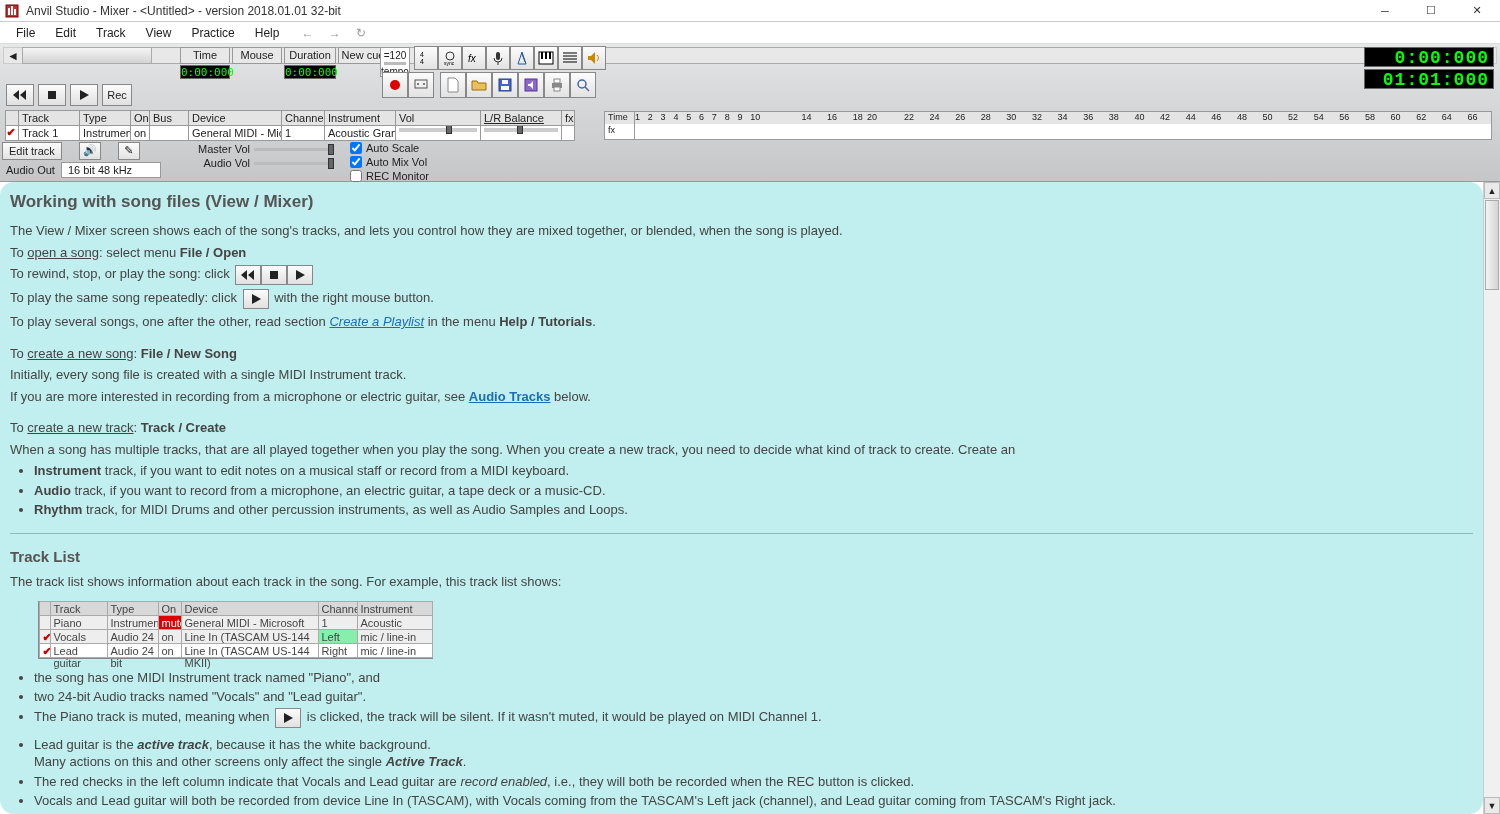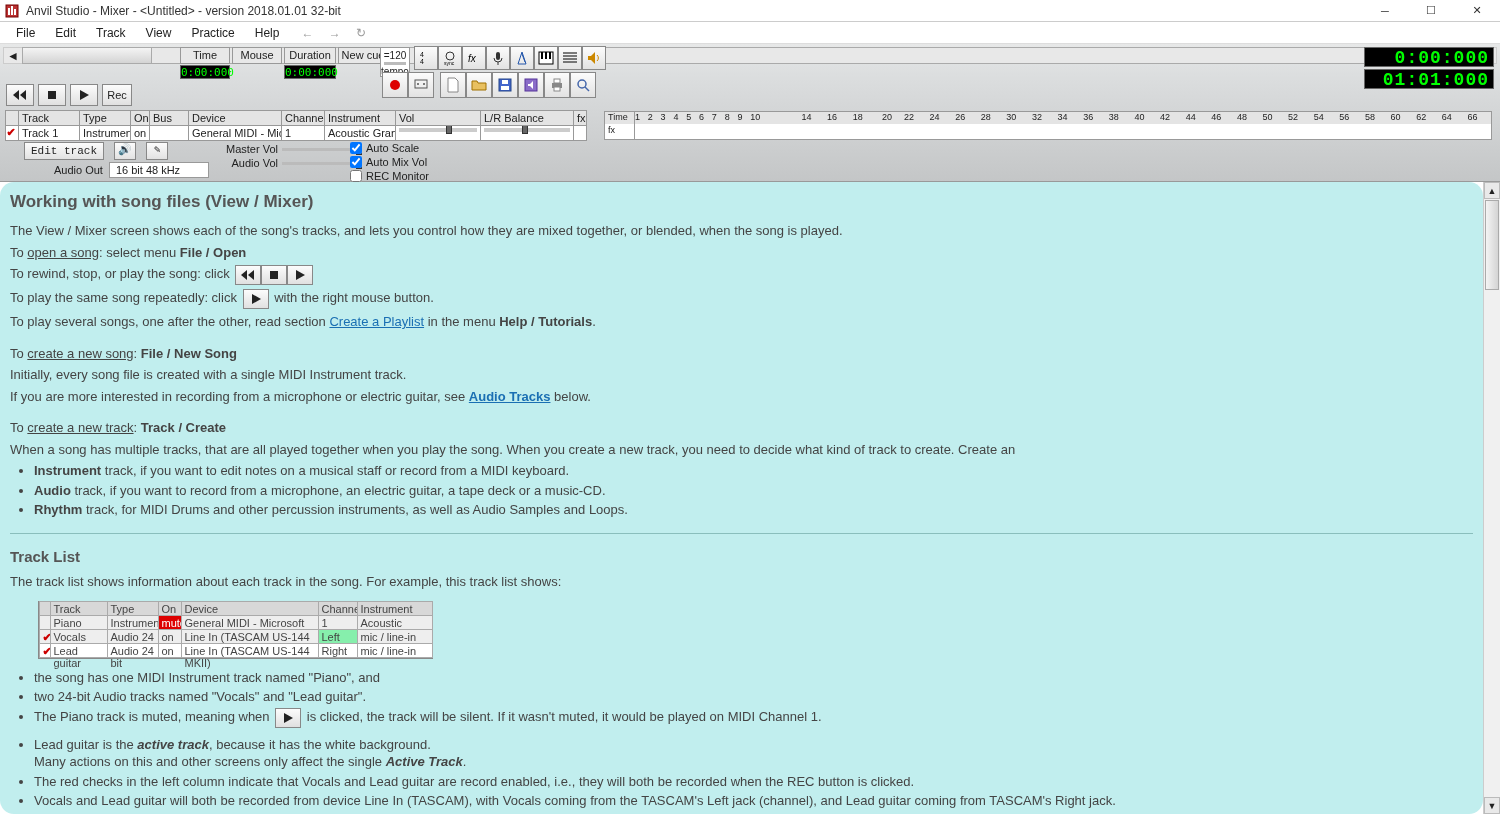--- a/index.html
+++ b/index.html
@@ -52,38 +52,38 @@
   
   .trackhdr { position:absolute; left:6px; top:66px; display:flex; font-size:11px;}
   .th-cell { border:1px solid #999; background:#e4e4e4; padding:1px 3px; height:16px; line-height:12px; margin-left:-1px;}
   .trackrow { position:absolute; left:6px; top:81px; display:flex; font-size:11px;}
   .td-cell { border:1px solid #999; background:#fff; padding:1px 3px; height:16px; line-height:12px; margin-left:-1px; overflow:hidden; white-space:nowrap;}
   .chk { color:#c00; font-weight:bold; margin-right:2px;}
 
   
   .w-chk{width:14px;padding:0;text-align:center;}
   .w-name{width:62px;} .w-type{width:52px;} .w-on{width:20px;} .w-bus{width:40px;}
-  .w-dev{width:94px;} .w-ch{width:44px;} .w-inst{width:72px;} .w-vol{width:86px;} .w-bal{width:94px;} .w-fx{width:14px;}
+  .w-dev{width:94px;} .w-ch{width:44px;} .w-inst{width:72px;} .w-vol{width:86px;} .w-bal{width:82px;text-decoration:underline;} .w-fx{width:14px;}
 
   .volslider{position:absolute; top:2px; left:3px; right:3px; height:4px; background:#ccc;}
   .volknob{position:absolute; top:-2px; width:6px; height:10px; background:#666;border:1px solid #333;}
 
   .ruler { position:absolute; left:604px; right:8px; top:67px; height:14px; border:1px solid #999; background:#e4e4e4; font-size:9px; display:flex; align-items:flex-start; overflow:hidden;}
   .ruler .rl { width:30px; padding-left:3px; border-right:1px solid #999; height:100%;}
   .ruler .ticks { flex:1; position:relative; }
   .ruler .tick { position:absolute; top:0; font-size:9px; }
   .rulerbody { position:absolute; left:604px; right:8px; top:80px; height:16px; border:1px solid #999; border-top:none; background:#fff;}
   .rulerbody .fxcell{position:absolute;left:0;top:0;width:30px;height:100%;border-right:1px solid #999;background:#fff;}
 
-  .editrow { position:absolute; left:24px; top:98px; display:flex; align-items:center; gap:10px; font-size:11px;font-family:Liberation Mono, monospace;}
+  .editrow { position:absolute; left:2px; top:98px; display:flex; align-items:center; gap:17px; font-size:11px;}
   .ebtn { border:1px solid #888; background:linear-gradient(180deg,#fcfcfc,#e2e2e2); padding:1px 6px; height:18px; line-height:14px;}
-  .audioout { position:absolute; left:6px; top:118px; display:flex; align-items:center; gap:6px; font-size:11px;margin-left:48px;}
+  .audioout { position:absolute; left:6px; top:118px; display:flex; align-items:center; gap:6px; font-size:11px;}
   .ao-box { border:1px solid #999; background:#fff; padding:1px 6px; width:100px; height:16px;}
 
-  .mixsliders { position:absolute; left:224px; top:98px; font-size:11px;}
+  .mixsliders { position:absolute; left:196px; top:98px; font-size:11px;}
   .mixsliders .row{display:flex;align-items:center;height:14px;gap:4px;}
   .mixsliders .lab{width:54px;text-align:right;}
   .mixsliders .sl{width:80px;height:3px;background:#bbb;position:relative;}
   .mixsliders .sl .k{position:absolute;right:0;top:-4px;width:6px;height:11px;background:#666;border:1px solid #333;}
 
   .checks { position:absolute; left:350px; top:97px; font-size:11px;}
   .checks label{display:flex;align-items:center;height:14px;gap:4px;}
   .checks input{width:12px;height:12px;margin:0;}
 
   
@@ -91,21 +91,21 @@
   .help { flex:1; background:#c1eeee; overflow:auto; padding:8px 10px; font-size:13px; color:#444;border-radius:14px;}
   .help h2{font-size:17px;margin:2px 0 10px 0;color:#555;font-weight:bold;}
   .help h3{font-size:15px;margin:8px 0 8px 0;color:#555;font-weight:bold;}
   .help p{margin:4px 0; line-height:1.35;}
   .help a{color:#1a6fb3;}
   .help ul{margin:4px 0 4px 24px;padding:0;}
   .help li{margin:2px 0;line-height:1.35;}
   .help .u{text-decoration:underline;}
   .help .b{font-weight:bold;}
   .help .bi{font-weight:bold;font-style:italic;}
-  .help .i{margin-top:28px;}
+  .help .i{font-style:italic;margin-top:28px;}
   .help hr{border:none;border-top:1px solid #8abebc;margin:14px 0;}
   .help .inline-transport { display:inline-flex; vertical-align:middle; margin:0 2px;}
   .help .inline-transport .tbtn{width:26px;height:20px;}
   .vscroll { width:17px; background:#f0f0f0; border-left:1px solid #ccc; position:relative;}
   .vscroll .arrow{height:17px;border:1px solid #bbb;background:#e9e9e9;display:flex;align-items:center;justify-content:center;font-size:9px;}
   .vscroll .thumb{position:absolute;left:1px;right:1px;top:18px;height:90px;background:linear-gradient(90deg,#f4f4f4,#d4d4d4);border:1px solid #aaa;}
 
   
   .extab{display:inline-block; border:1px solid #888; font-size:11px; margin:6px 0 6px 28px;}
   .extab .r{display:flex;}
@@ -346,21 +346,21 @@
         <span class="tick" style="left: 51.2239px;">5</span>
         <span class="tick" style="left: 64.0299px;">6</span>
         <span class="tick" style="left: 76.8358px;">7</span>
         <span class="tick" style="left: 89.6418px;">8</span>
         <span class="tick" style="left: 102.448px;">9</span>
         <span class="tick" style="left: 115.254px;">10</span>
         <span class="tick" style="left: 140.866px; margin-top: 36px;">12</span>
         <span class="tick" style="left: 166.478px;">14</span>
         <span class="tick" style="left: 192.09px;">16</span>
         <span class="tick" style="left: 217.701px;">18</span>
-        <span class="tick" style="left: 247px;">20</span>
+        <span class="tick" style="left: 232px;">20</span>
         <span class="tick" style="left: 268.925px;">22</span>
         <span class="tick" style="left: 294.537px;">24</span>
         <span class="tick" style="left: 320.149px;">26</span>
         <span class="tick" style="left: 345.761px;">28</span>
         <span class="tick" style="left: 371.373px;">30</span>
         <span class="tick" style="left: 396.985px;">32</span>
         <span class="tick" style="left: 422.597px;">34</span>
         <span class="tick" style="left: 448.209px;">36</span>
         <span class="tick" style="left: 473.821px;">38</span>
         <span class="tick" style="left: 499.433px;">40</span>

